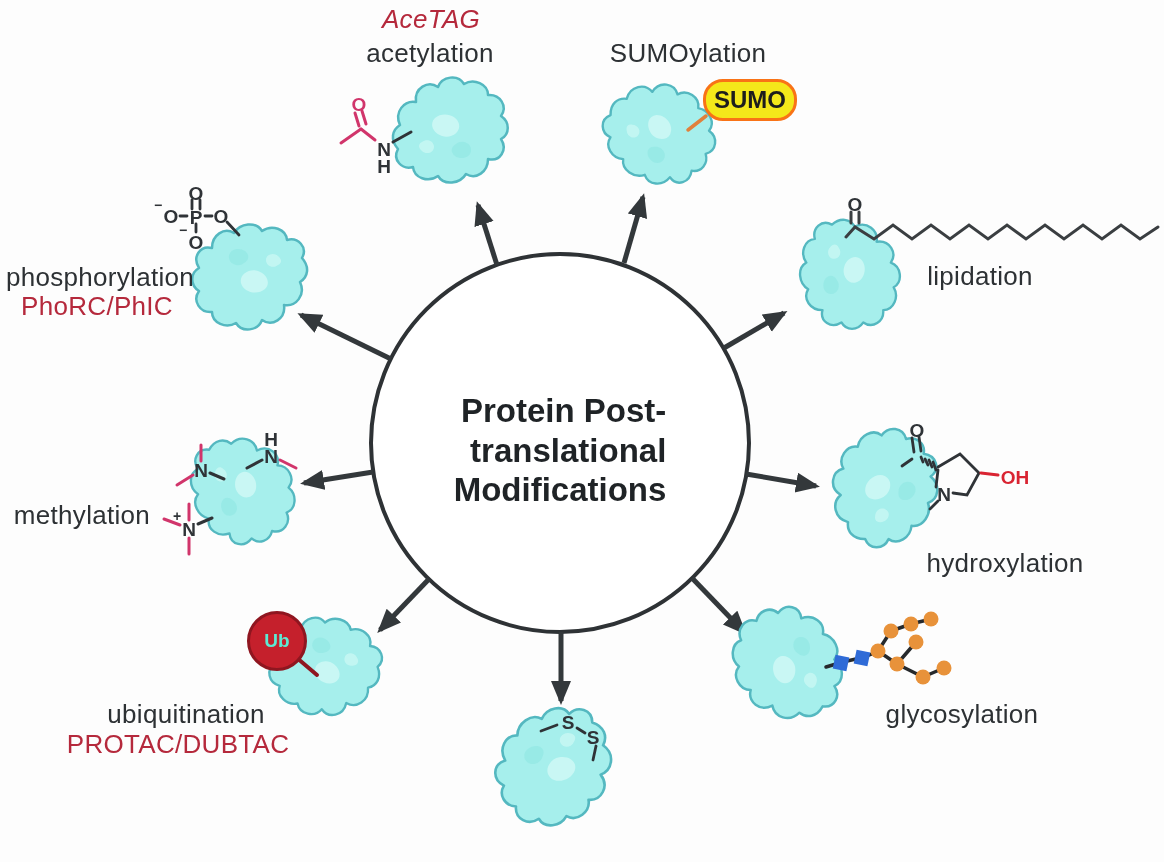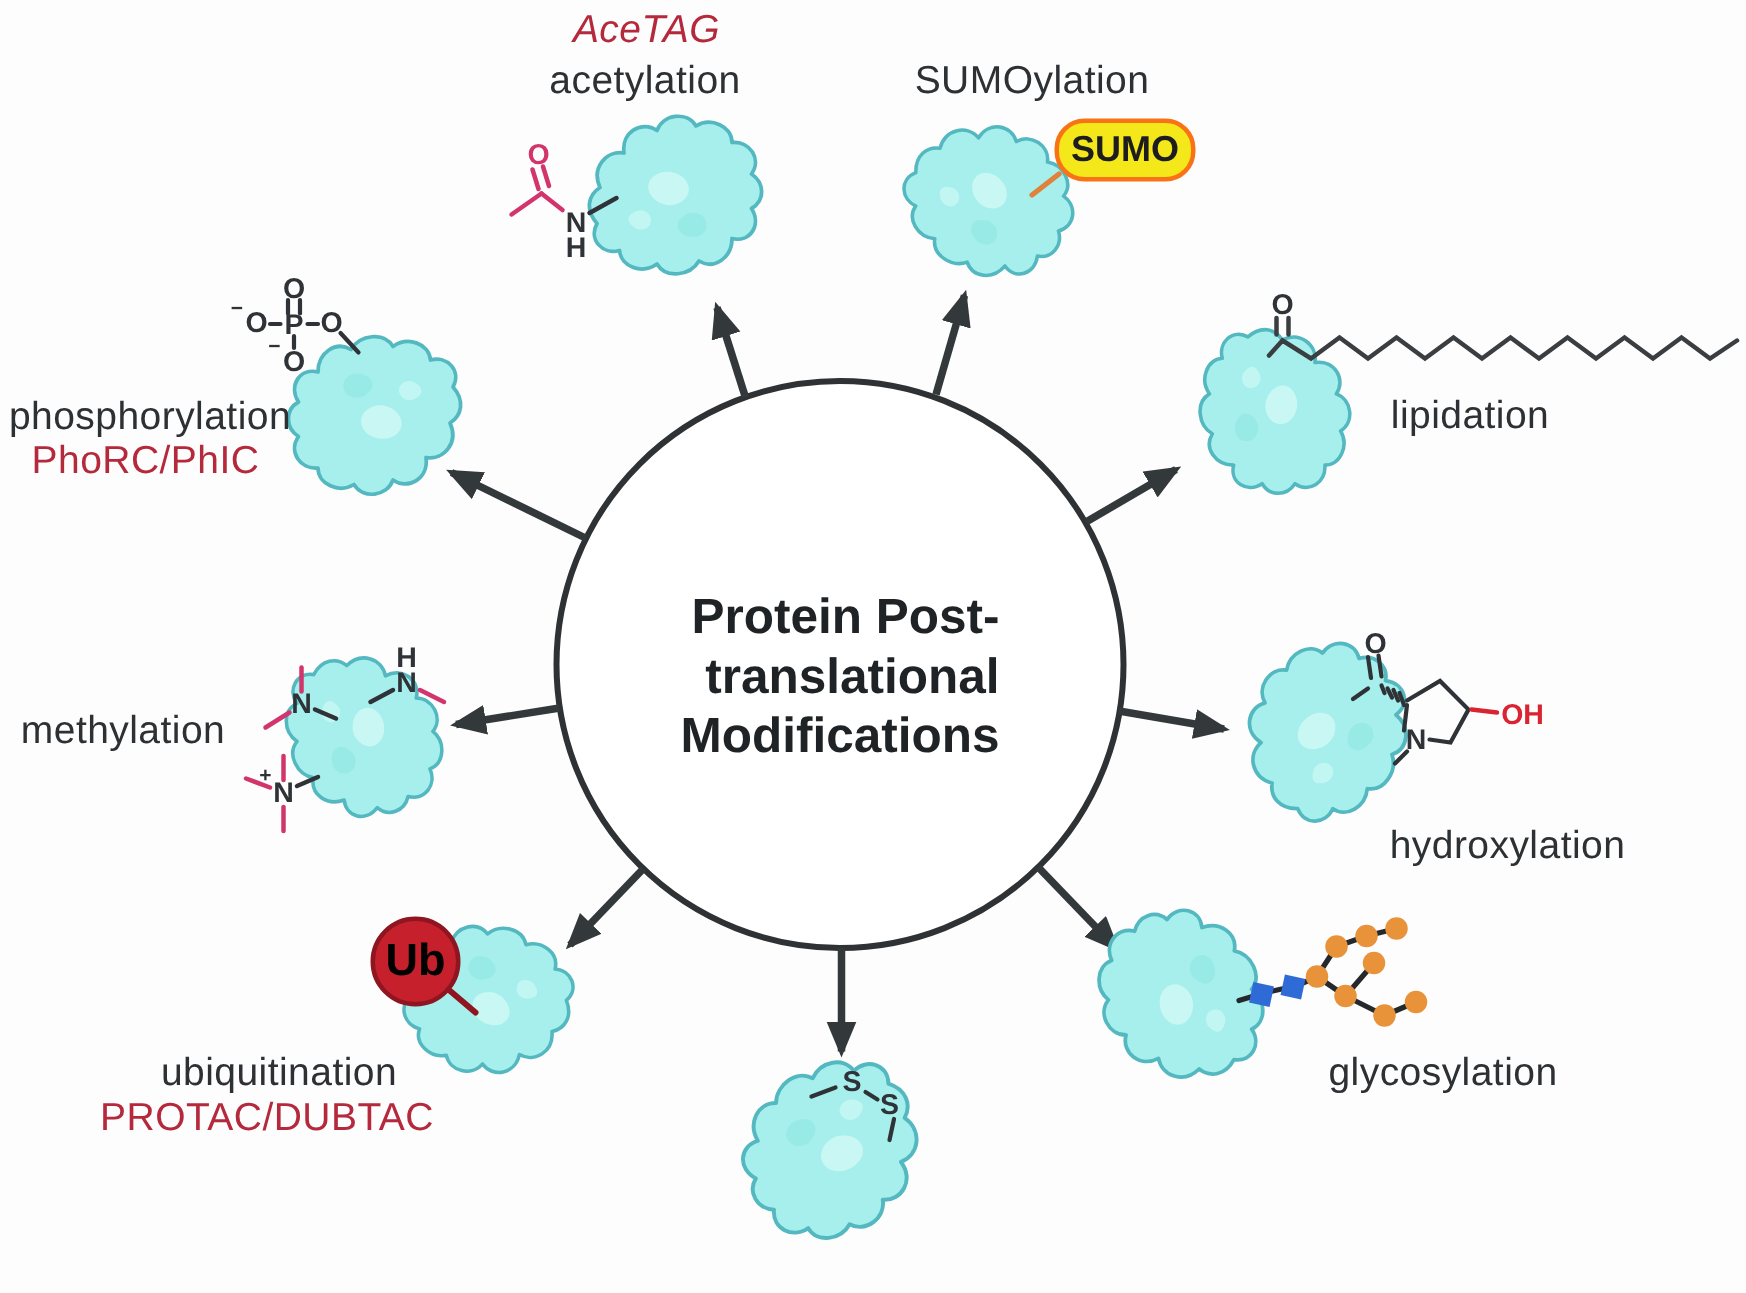--- a/index.html
+++ b/index.html
@@ -20,21 +20,21 @@
   .sumo-pill {
     position:absolute; left:703px; top:79px; width:88px; height:36px;
     background:#f4e81a; border:3px solid #f97316; border-radius:20px;
     display:flex; align-items:center; justify-content:center;
     font-size:24px; font-weight:bold; color:#1d1d1d;
   }
   .ub-badge {
     position:absolute; left:247px; top:611px; width:54px; height:54px;
     background:#c5202c; border:3px solid #8f1620; border-radius:50%;
     display:flex; align-items:center; justify-content:center;
-    font-size:30px; font-weight:bold; color:#000000;
+    font-size:19px; font-weight:bold; color:#5eead4;
   }
   text.atom { font-family:"Liberation Sans","DejaVu Sans",sans-serif; font-size:19px; font-weight:bold; fill:#2f3337; }
   text.atom.pink { fill:#d1356b; }
   text.atom.redder { fill:#d92432; }
   text.charge { font-family:"Liberation Sans","DejaVu Sans",sans-serif; font-size:14px; font-weight:bold; fill:#2f3337; }
 </style>
 </head>
 <body>
 
 <div class="stage">
@@ -207,21 +207,21 @@
     <div>translational</div>
     <div>Modifications</div>
   </div>
 
   <div class="lbl red" style="left:431px; top:4px;font-style:italic;">AceTAG</div>
   <div class="lbl" style="left:430px; top:38px;text-align:center;">acetylation</div>
   <div class="lbl" style="left:688px; top:38px;">SUMOylation</div>
   <div class="lbl" style="left:980px; top:261px;">lipidation</div>
   <div class="lbl" style="left:100px; top:262px;">phosphorylation</div>
   <div class="lbl red" style="left:97px;  top:291px;">PhoRC/PhIC</div>
-  <div class="lbl" style="left:82px;  top:471px;text-align:right;">methylation</div>
+  <div class="lbl" style="left:82px;  top:500px;text-align:right;">methylation</div>
   <div class="lbl" style="left:186px; top:699px;">ubiquitination</div>
   <div class="lbl red" style="left:178px; top:729px;">PROTAC/DUBTAC</div>
   <div class="lbl" style="left:930px; top:699px;margin-left:32px;">glycosylation</div>
   <div class="lbl" style="left:1005px; top:528px;margin-top:20px;">hydroxylation</div>
 
   <div class="sumo-pill">SUMO</div>
   <div class="ub-badge">Ub</div>
 
 </div>
 

